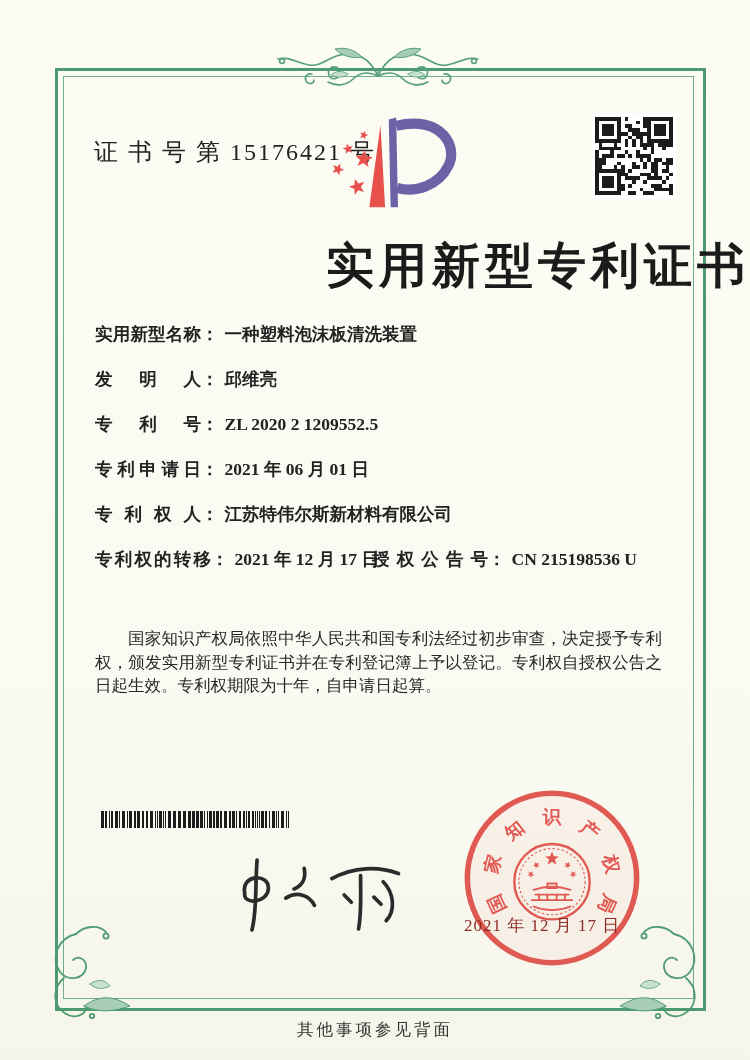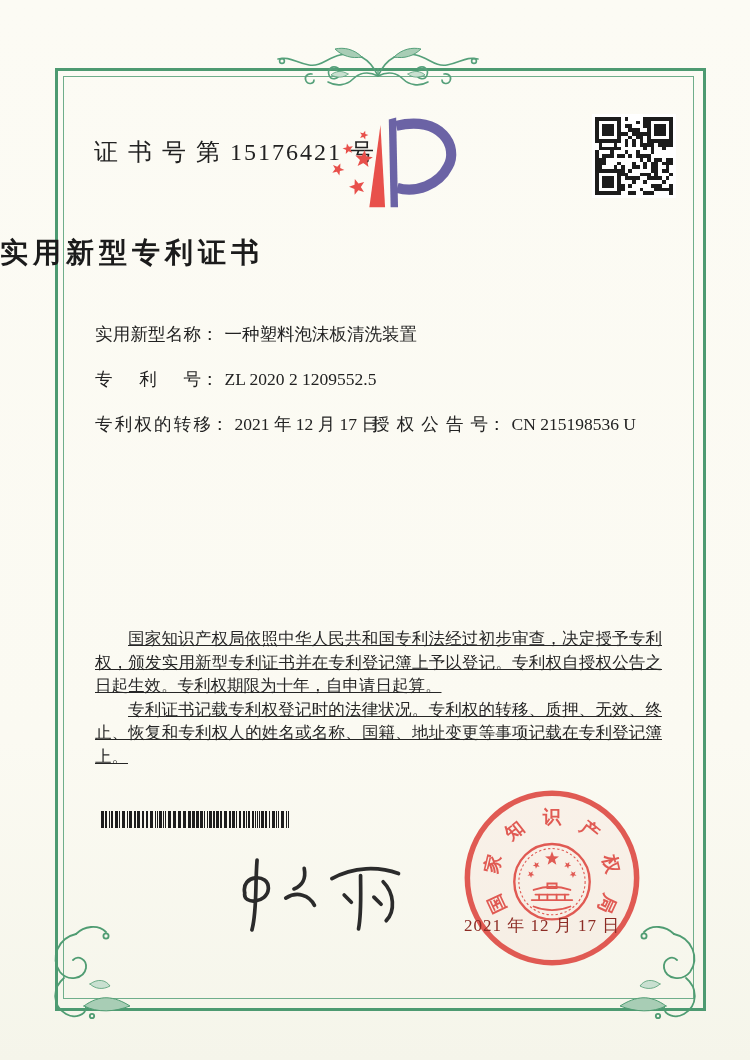--- a/index.html
+++ b/index.html
@@ -12,31 +12,31 @@
     border:3px solid #4d9a71;}
   .frame-inner{position:absolute;left:63px;top:76px;width:629px;height:921px;
     border:1px solid #6fae8b;}
   .orn{position:absolute;}
   .cert-no{position:absolute;left:94px;top:116px;font-size:24px;letter-spacing:2px;white-space:nowrap;margin-top:20px;}
   #logo{position:absolute;left:312px;top:108px;width:148px;height:106px;}
   #qr{position:absolute;left:592px;top:114px;width:78px;height:78px;background:#fff;
     padding:3px;display:grid;grid-template-columns:repeat(21,1fr);grid-template-rows:repeat(21,1fr);}
   #qr div{width:100%;height:100%;}
   #qr div.on{background:#1c1c1c;}
-  .title{position:absolute;left:0;top:234px;width:100%;text-align:left;
-    font-size:28px;font-weight:700;letter-spacing:5px;color:#1b1b1b;white-space:nowrap;}
+  .title{position:absolute;left:0;top:234px;width:100%;text-align:right;
+    font-size:48px;font-weight:700;letter-spacing:5px;color:#1b1b1b;white-space:nowrap;}
   .fields{position:absolute;left:95px;top:322px;font-size:17.5px;}
-  .frow{position:relative;margin-bottom:20px;line-height:25px;white-space:nowrap;}
+  .frow{position:relative;margin-bottom:20px;line-height:25px;white-space:nowrap;font-weight:bold;}
   .flabel{display:inline-block;width:106px;text-align:justify;text-align-last:justify;}
   .flabel5{display:inline-block;width:116px;text-align:justify;text-align-last:justify;}
   .colon{display:inline-block;margin-right:6px;}
   .grant-right{position:absolute;left:277px;top:0;white-space:nowrap;}
   .paras{position:absolute;left:95px;top:627px;width:567px;font-size:16.5px;
     line-height:23.5px;text-align:justify;color:#262626;}
-  .paras p{margin:0;text-indent:2em;text-decoration:underline;}
+  .paras p{margin:0;text-indent:2em;}
   #barcode{position:absolute;left:101px;top:811px;height:17px;display:flex;align-items:stretch;}
   #barcode i{display:block;background:#1d1d1d;}
   .signer{position:absolute;left:106px;top:858px;font-family:"Liberation Sans","DejaVu Sans",sans-serif;
     font-size:19px;color:#2a2a2a;}
   .signer div{margin-bottom:12px;line-height:24px;}
   #signature{position:absolute;left:214px;top:850px;width:205px;height:86px;}
   #seal{position:absolute;left:460px;top:786px;width:184px;height:184px;opacity:.93;}
   .seal-date{position:absolute;left:464px;top:914px;font-size:17px;color:#8c2b24;
     letter-spacing:1px;white-space:nowrap;}
   .page-num{position:absolute;left:0;top:971px;width:100%;text-align:center;font-size:14.5px;letter-spacing:2px;}
@@ -547,33 +547,41 @@
       <div class="on"></div>
     </div>
 
   <div class="title">实用新型专利证书</div>
 
   <div class="fields">
     <div class="frow">
       <span class="flabel">实用新型名称</span><span class="colon">：</span><span class="fval">一种塑料泡沫板清洗装置</span>
     </div>
     <div class="frow">
+      <span class="flabel">发明人</span><span class="colon">：</span><span class="fval">邱维亮</span>
+    </div>
+    <div class="frow">
       <span class="flabel">专利号</span><span class="colon">：</span><span class="fval">ZL 2020 2 1209552.5</span>
+    </div>
+    <div class="frow">
+      <span class="flabel">专利申请日</span><span class="colon">：</span><span class="fval">2021 年 06 月 01 日</span>
+    </div>
+    <div class="frow">
+      <span class="flabel">专利权人</span><span class="colon">：</span><span class="fval">江苏特伟尔斯新材料有限公司</span>
     </div>
     <div class="frow">
       <span class="flabel5">专利权的转移</span><span class="colon">：</span><span class="fval">2021 年 12 月 17 日</span>
       <span class="grant-right">
         <span class="flabel5">授权公告号</span><span class="colon">：</span><span class="fval">CN 215198536 U</span>
       </span>
     </div>
   </div>
 
   <div class="paras">
     <p>国家知识产权局依照中华人民共和国专利法经过初步审查，决定授予专利权，颁发实用新型专利证书并在专利登记簿上予以登记。专利权自授权公告之日起生效。专利权期限为十年，自申请日起算。</p>
-    <p>专利证书记载专利权登记时的法律状况。专利权的转移、质押、无效、终止、恢复和专利权人的姓名或名称、国籍、地址变更等事项记载在专利登记簿上。</p>
   </div>
 
   <div id="barcode">
       <i style="width: 3px; margin-right: 1px;"></i>
       <i style="width: 2px; margin-right: 2px;"></i>
       <i style="width: 1px; margin-right: 1px;"></i>
       <i style="width: 2px; margin-right: 2px;"></i>
       <i style="width: 3px; margin-right: 1px;"></i>
       <i style="width: 1px; margin-right: 2px;"></i>
       <i style="width: 3px; margin-right: 2px;"></i>
@@ -668,13 +676,14 @@
       <path d="M82 118 H118"></path>
       <path d="M78 124 H122"></path>
       <path d="M86 118 V124 M95 118 V124 M105 118 V124 M114 118 V124"></path>
       <path d="M95 106 h10 v5 h-10 z"></path>
       <path d="M80 131 Q100 139 120 131"></path>
     </g>
   </svg>
 
   <div class="seal-date">2021 年 12 月 17 日</div>
 
+  <div class="back-note">其他事项参见背面</div>
 </div>
 
 </body></html>

